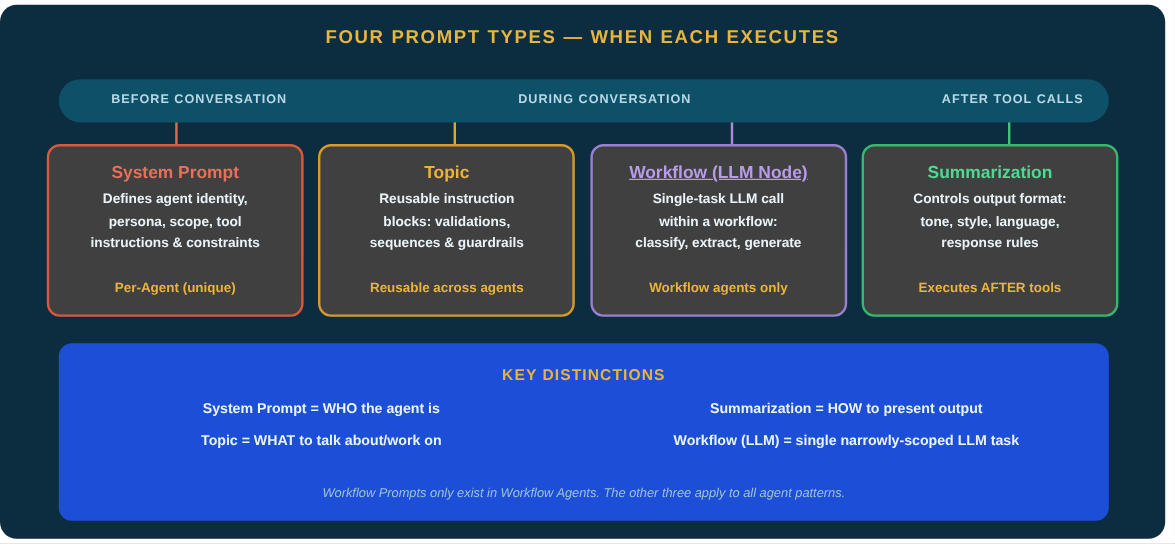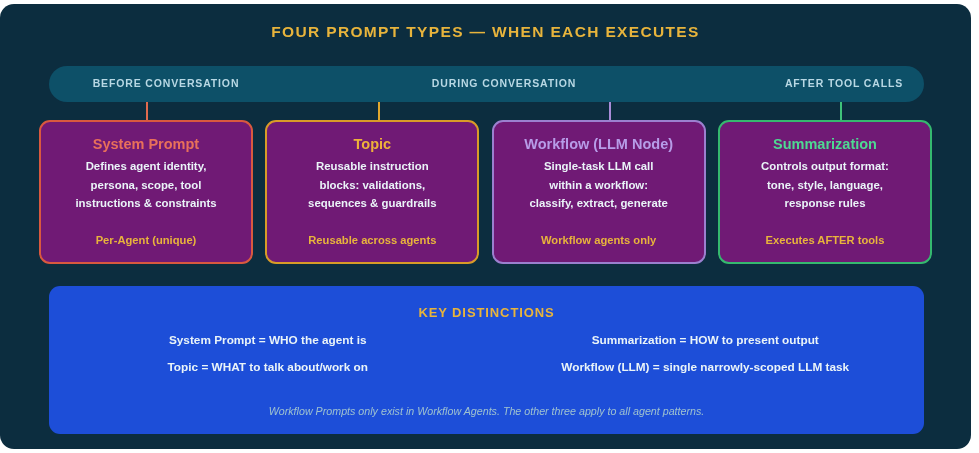--- a/index.html
+++ b/index.html
@@ -87,21 +87,21 @@
     left: 39px;
     top: 116px;
     width: 893px;
     height: 144px;
     display: flex;
     justify-content: space-between;
   }
   .card {
     width: 214px;
     height: 144px;
-    background: #701a75;
+    background: #404040;
     border-radius: 11px;
     border: 2px solid #000;
     padding: 14px 10px 0 10px;
     display: flex;
     flex-direction: column;
     align-items: center;
     text-align: center;
   }
   .card.c0 { border-color: #d9593f; }
   .card.c1 { border-color: #d99b28; }
@@ -109,21 +109,21 @@
   .card.c3 { border-color: #35b96f; }
 
   .card-title {
     font-size: 14.5px;
     font-weight: bold;
     line-height: 1.2;
     white-space: nowrap;
   }
   .c0 .card-title { color: #e8705a; }
   .c1 .card-title { color: #edb23a; }
-  .c2 .card-title { color: #b79ce8; }
+  .c2 .card-title { color: #b79ce8; text-decoration: underline; }
   .c3 .card-title { color: #4ed992; }
 
   .card-body {
     margin-top: 4px;
     font-size: 11.4px;
     line-height: 1.62;
     font-weight: bold;
     color: #eaf4f8;
   }
 

